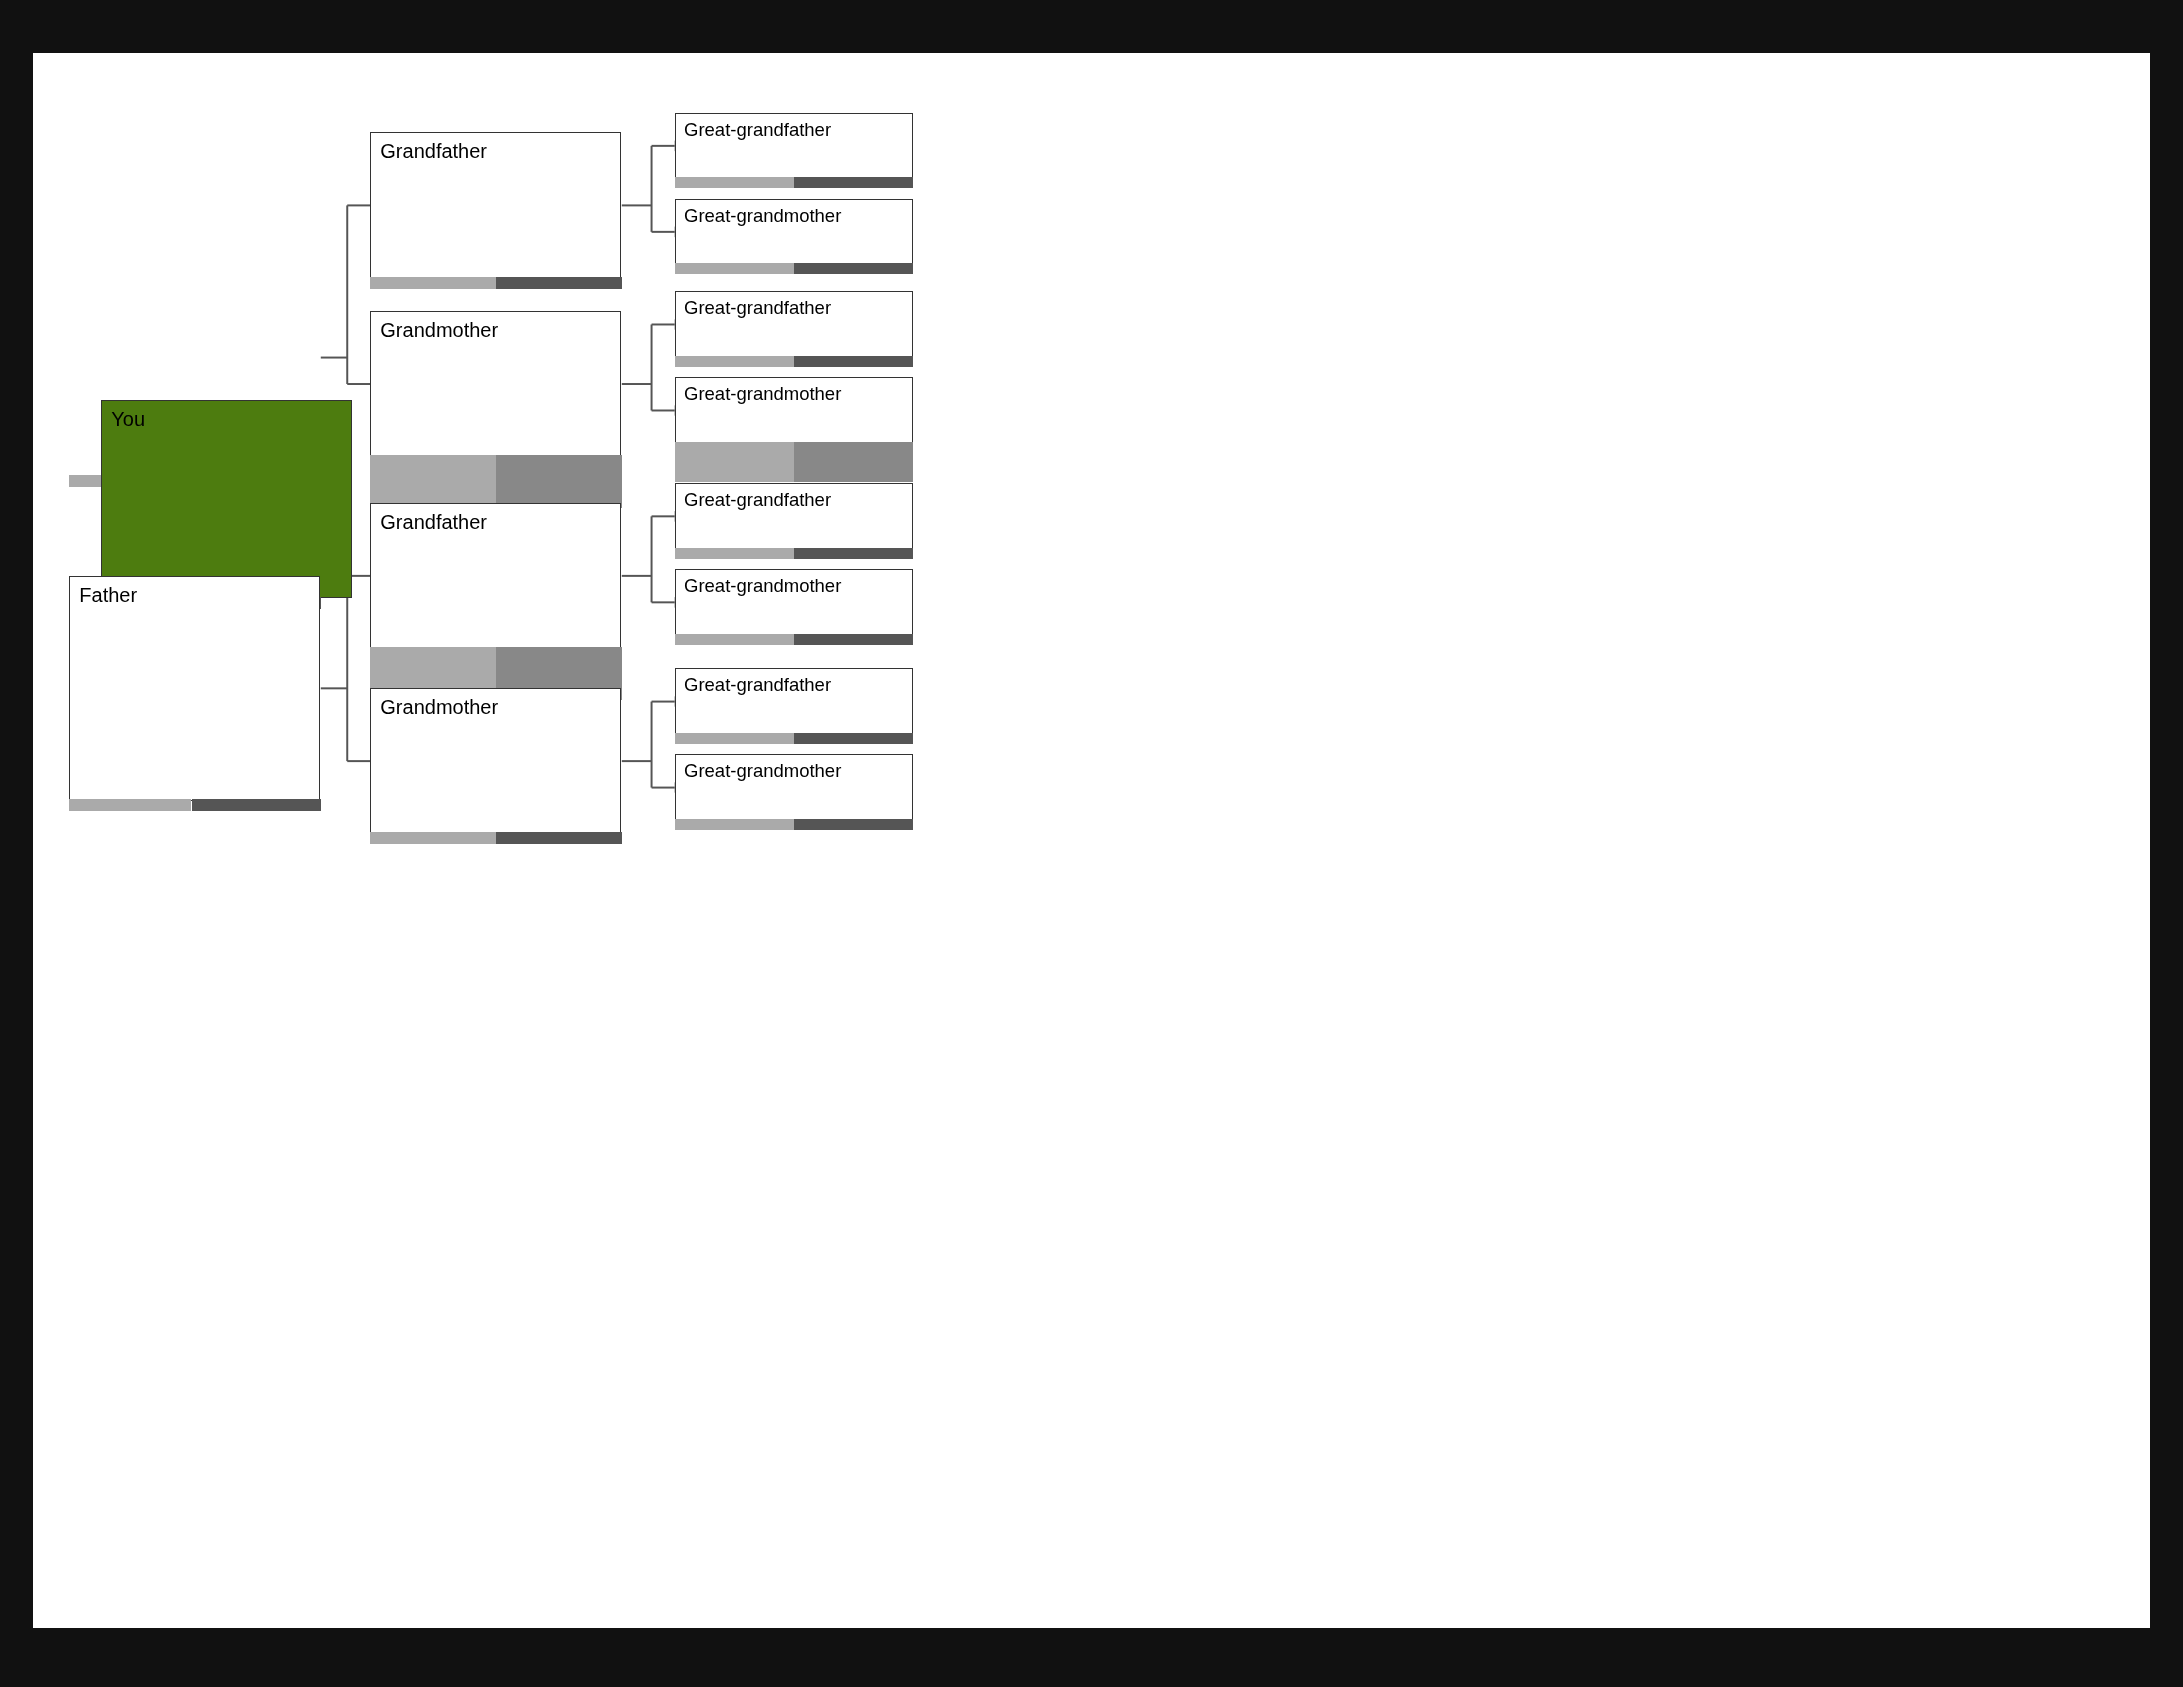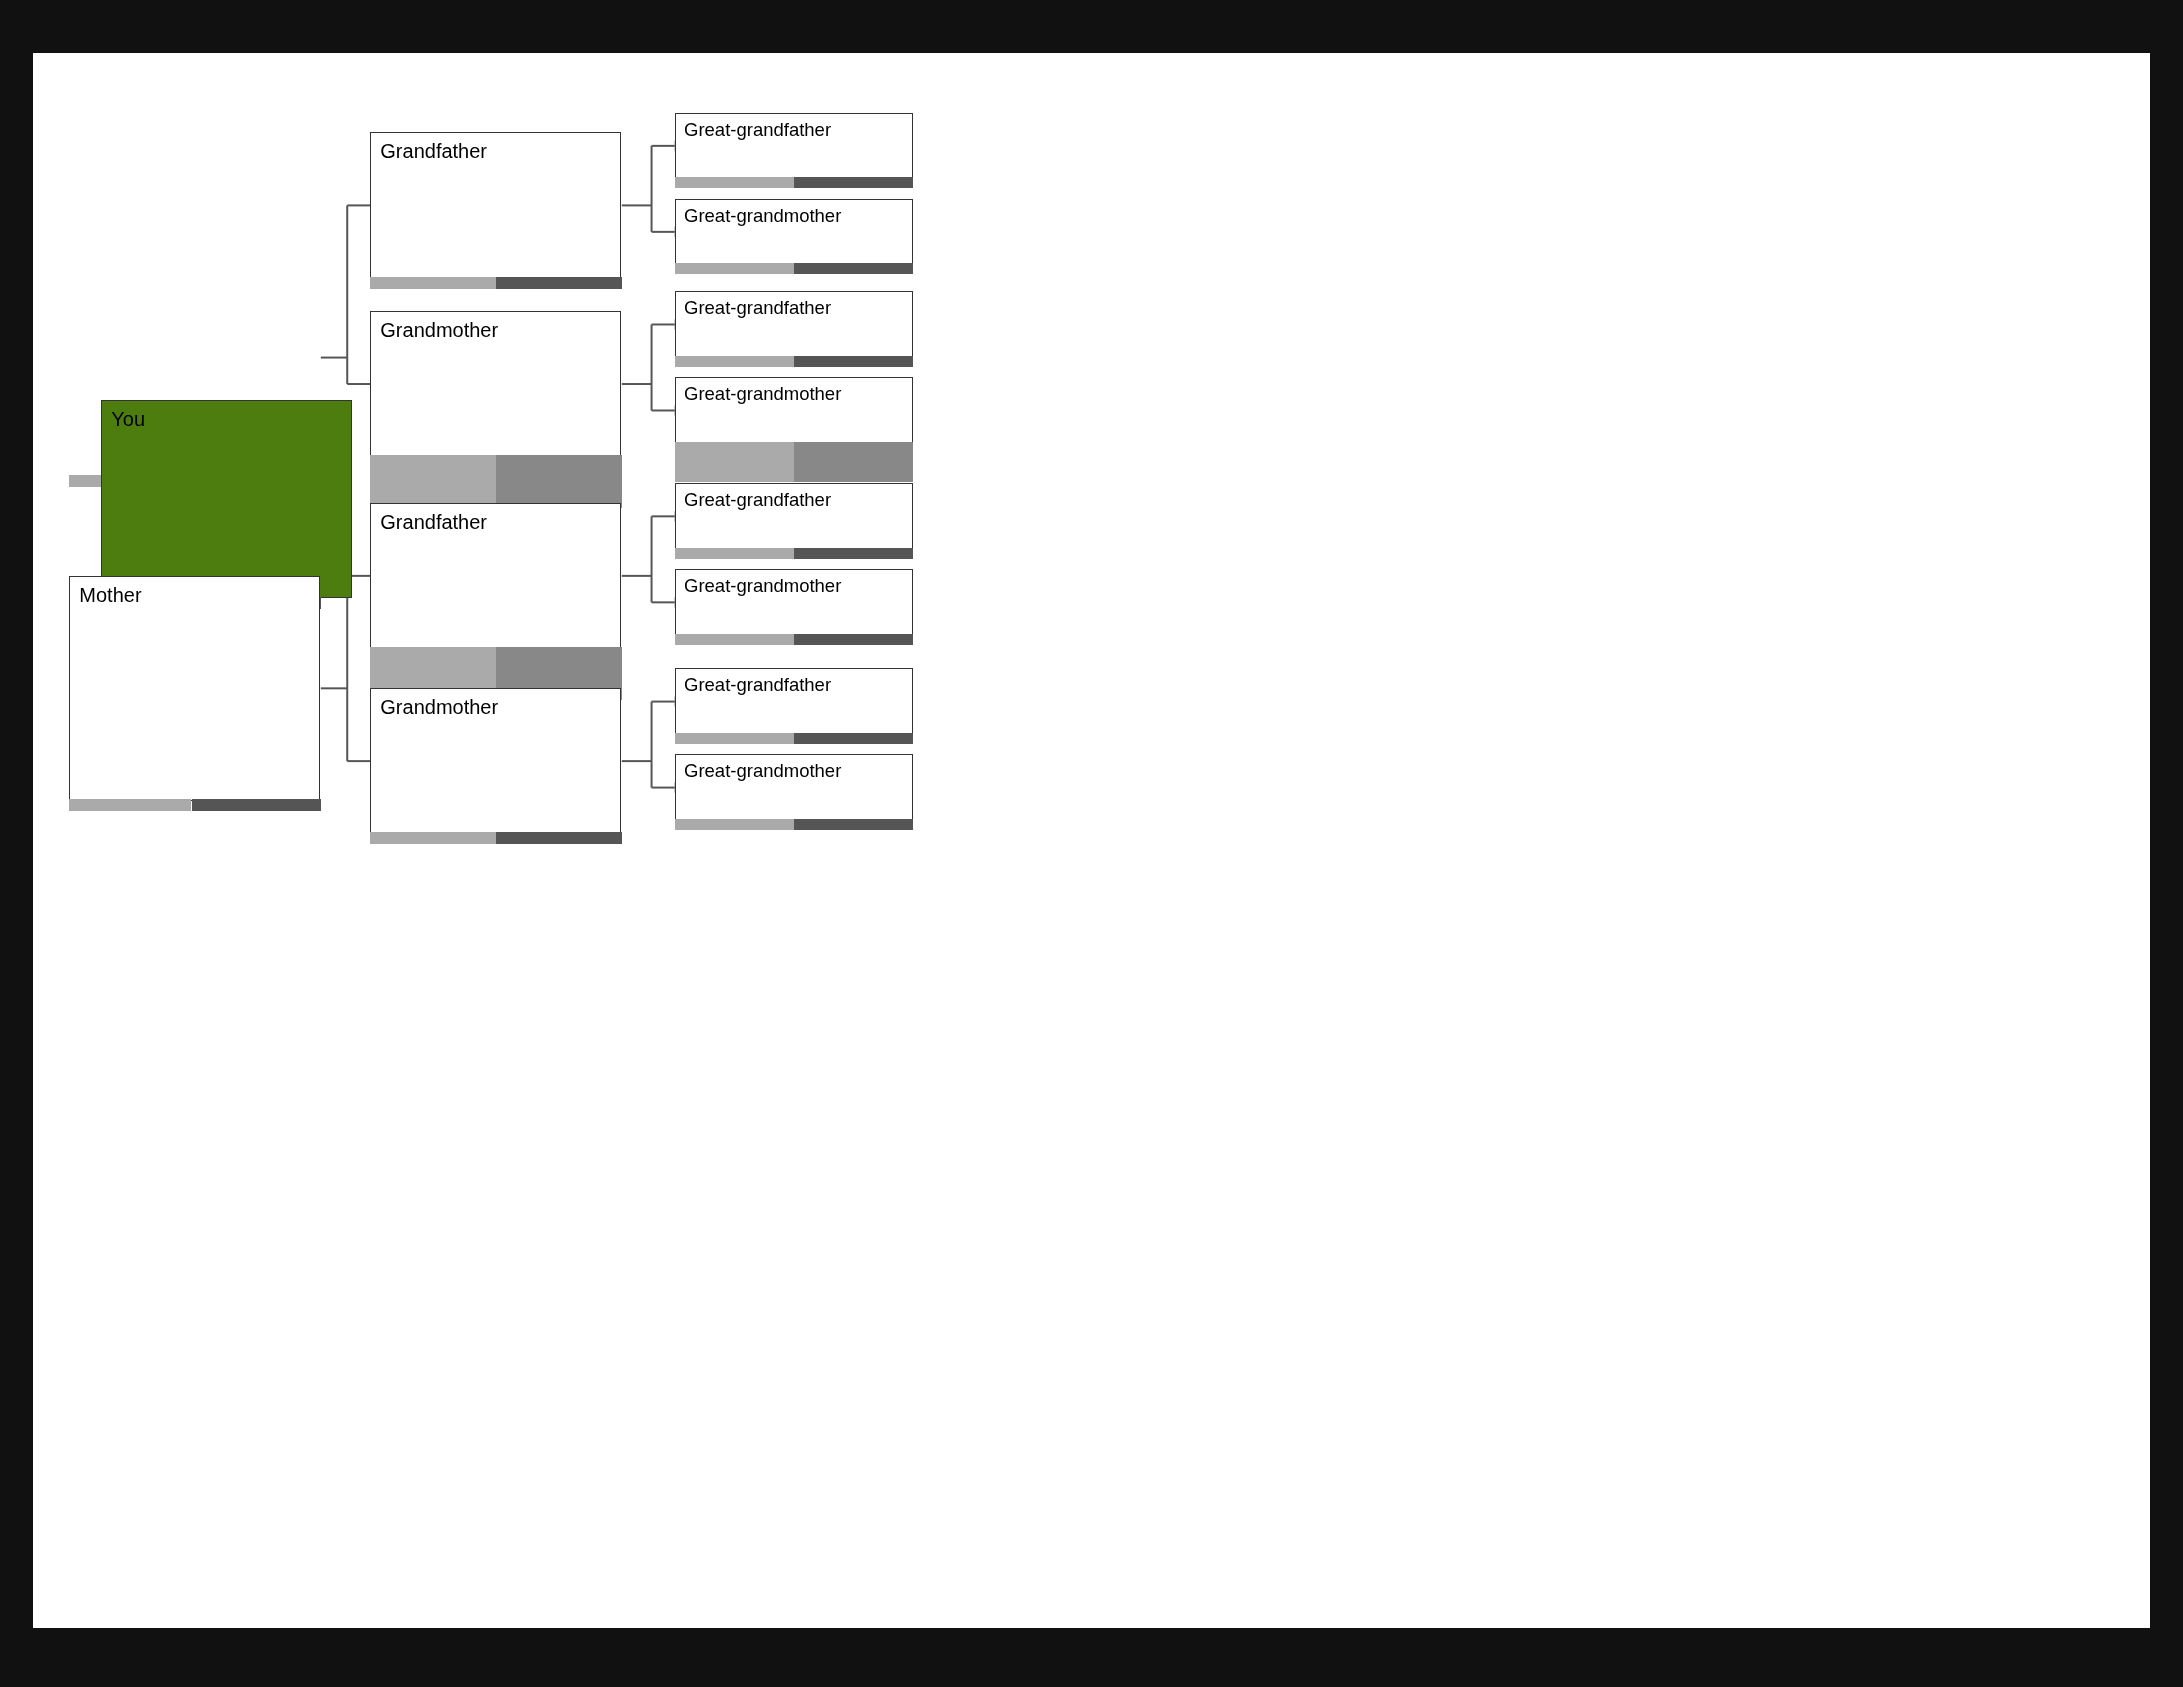--- a/index.html
+++ b/index.html
@@ -92,21 +92,21 @@
   <div style="position:absolute; left:159px; top:422px; width:129px; height:12px; background:#555;"></div>
 
   <div style="position:absolute; left:36px; top:347px; width:251px; height:198px; background:#4d7c0f; border:1.3px solid #333;margin-left:32px;">
     <span style="display:block; font-size:20px; padding:6.6px 9.3px; color:#000;">You</span>
   </div>
 
   <div style="position:absolute; left:36px; top:544px; width:122px; height:12px; background:#aaa;"></div>
   <div style="position:absolute; left:159px; top:544px; width:129px; height:12px; background:#555;"></div>
 
   <div style="position:absolute; left:36px; top:523px; width:251px; height:225px; background:#fff; border:1.3px solid #333;">
-    <span style="display:block; font-size:20px; padding:6.6px 9.3px; color:#000;">Mother</span>
+    <span style="display:block; font-size:20px; padding:6.6px 9.3px; color:#000;">Father</span>
   </div>
 
   <div style="position:absolute; left:36px; top:746px; width:122px; height:12px; background:#aaa;"></div>
   <div style="position:absolute; left:159px; top:746px; width:129px; height:12px; background:#555;"></div>
 
   <div style="position:absolute; left:337px; top:79px; width:251px; height:146px; background:#fff; border:1.3px solid #333;">
     <span style="display:block; font-size:20px; padding:6.6px 9.3px; color:#000;">Grandfather</span>
   </div>
   <div style="position:absolute; left:337px; top:224px; width:126px; height:12px; background:#aaa;"></div>
   <div style="position:absolute; left:463px; top:224px; width:126px; height:12px; background:#555;"></div>

